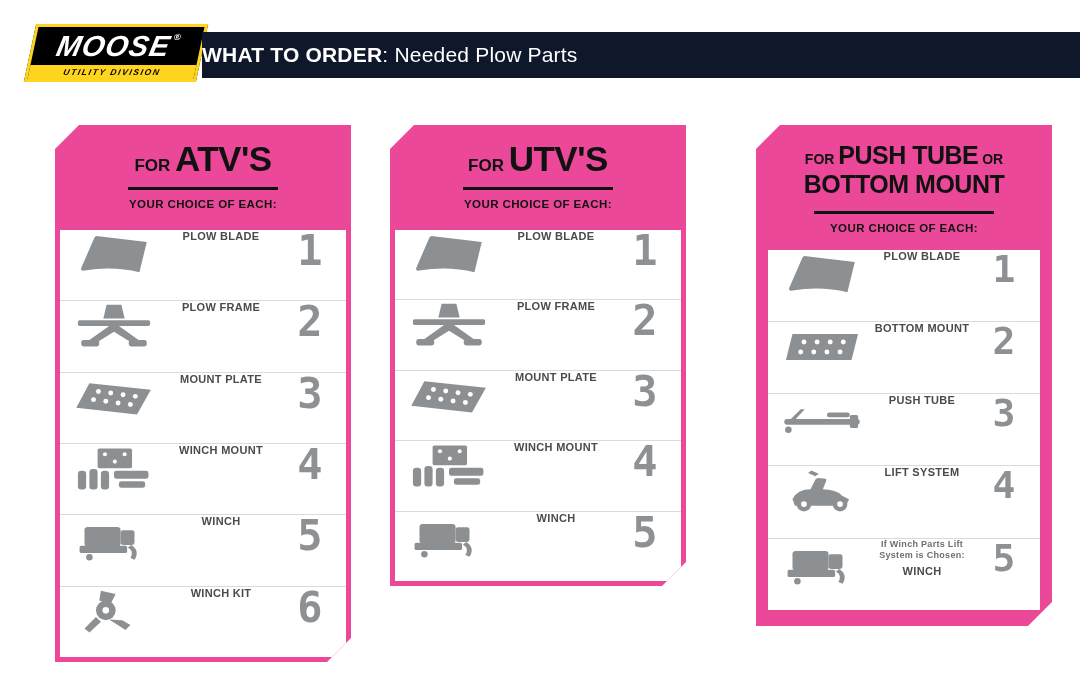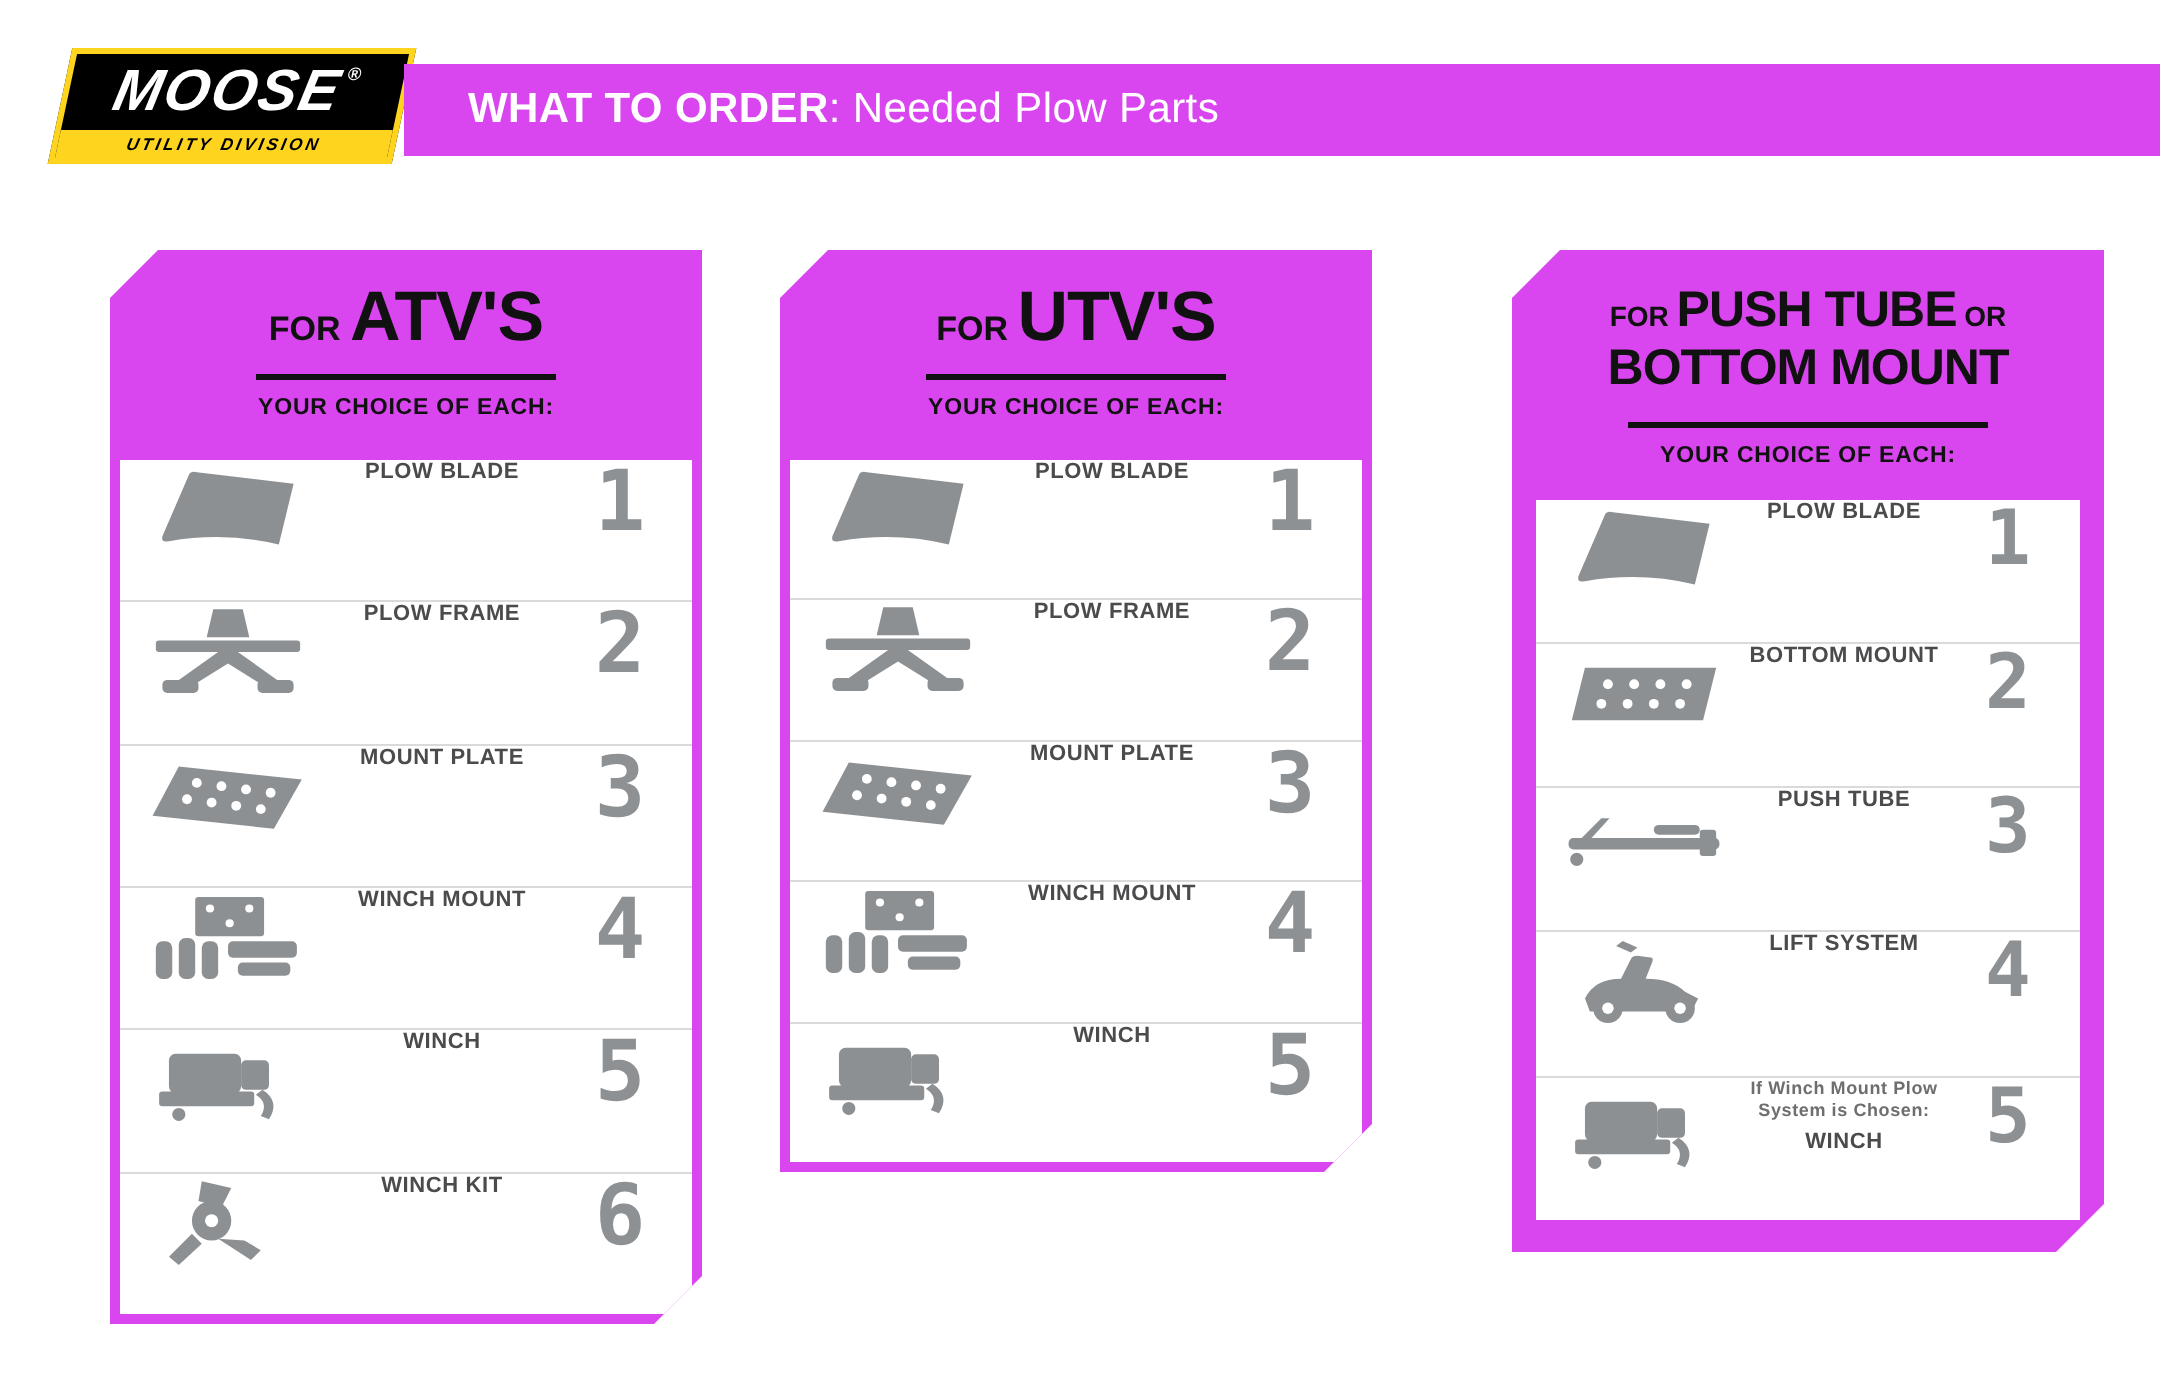--- a/index.html
+++ b/index.html
@@ -3,41 +3,41 @@
 <meta charset="utf-8">
 <style>
   html,body{margin:0;padding:0;}
   body{
     width:1080px;height:691px;position:relative;background:#ffffff;
     font-family:"Liberation Sans",sans-serif;overflow:hidden;
   }
   
   .topbar{
     position:absolute;left:202px;right:0;top:32px;height:46px;
-    background:#d946ef;color:#fff;display:flex;align-items:center;
-    padding-left:32px;font-size:21px;letter-spacing:.2px;text-align:center;
+    background:#0f172a;color:#fff;display:flex;align-items:center;
+    font-size:21px;letter-spacing:.2px;text-align:center;
   }
   .topbar .t-bold{font-weight:700;}
   .logo{
     position:absolute;left:30px;top:24px;width:172px;height:58px;
     transform:skewX(-12deg);background:#000;border:3px solid #FFD41E;
     box-sizing:border-box;display:flex;flex-direction:column;
   }
   .logo-main{
     flex:1;display:flex;align-items:center;justify-content:center;
     color:#fff;font-style:italic;font-weight:900;font-size:29px;letter-spacing:1px;
   }
   .logo-reg{font-size:9px;vertical-align:top;position:relative;top:-9px;left:2px;font-style:normal;}
   .logo-sub{
     height:14px;background:#FFD41E;color:#000;font-size:8.5px;font-weight:900;
     font-style:italic;display:flex;align-items:center;justify-content:center;letter-spacing:1.6px;
   }
   
   .card{
-    position:absolute;top:125px;width:296px;background:#d946ef;
+    position:absolute;top:125px;width:296px;background:#ec4899;
     clip-path:polygon(24px 0,100% 0,100% calc(100% - 24px),calc(100% - 24px) 100%,0 100%,0 24px);
     display:flex;flex-direction:column;box-sizing:border-box;
   }
   #card-atv{left:55px;height:537px;}
   #card-utv{left:390px;height:461px;}
   #card-push-tube{left:756px;height:501px;}
   .card-head{text-align:center;padding:16px 10px 10px;color:#111;}
   .t-line{line-height:1.05;}
   .t-sm{font-size:17px;font-weight:800;}
   .t-big{font-size:35px;font-weight:800;letter-spacing:-.5px;}
@@ -347,20 +347,20 @@
           <div class="cell icon">
             <svg viewBox="0 0 100 60">
               <rect x="14" y="14" width="44" height="24" rx="4"></rect>
               <rect x="8" y="37" width="58" height="9" rx="2"></rect>
               <rect x="58" y="18" width="17" height="18" rx="3"></rect>
               <path d="M71 36 q11 7 4 18 l-5 -2 q5 -8 -3 -13 Z"></path>
               <circle cx="20" cy="51" r="4"></circle>
             </svg>
           </div>
           <div class="cell label">
-            <div class="note">If Winch Mount Plow System is Chosen:</div>
+            <div class="note">If Winch Parts Lift System is Chosen:</div>
             <div class="lbl">WINCH</div>
           </div>
           <div class="cell num">5</div>
         </div>
       </div>
     </section>
   </main>
 
 </body></html>

